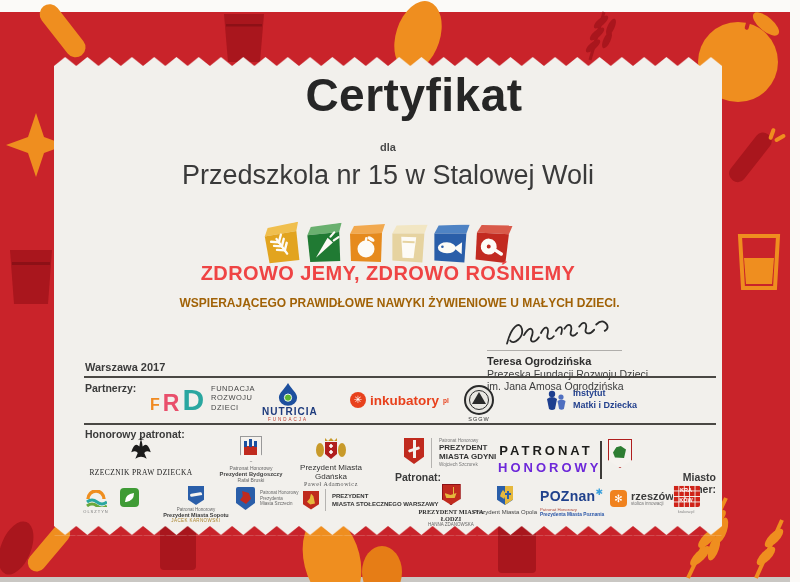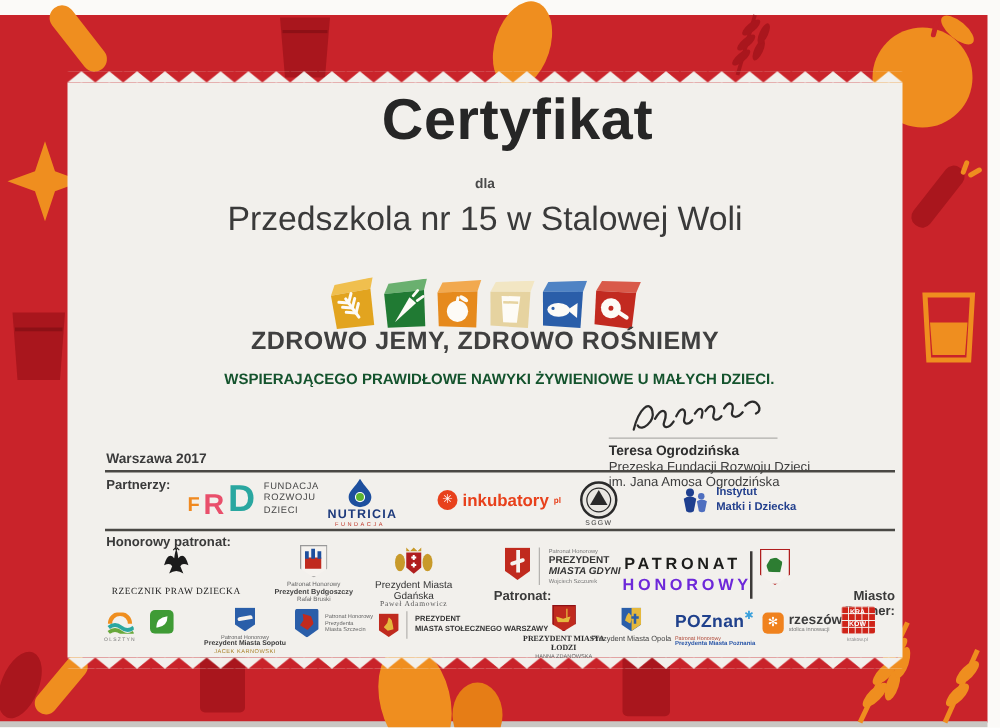--- a/index.html
+++ b/index.html
@@ -8,22 +8,22 @@
   .abs{position:absolute;}
   .ctr{text-align:center;}
   svg{display:block;}
   
   #content{position:absolute;inset:0;z-index:2;}
   .title{left:54px;top:68px;width:720px;font-size:46px;font-weight:700;color:#262626;letter-spacing:.5px;}
   .dla{left:54px;top:141px;width:668px;font-size:11px;font-weight:700;color:#4a4a4a;}
   .recipient{left:54px;top:160px;width:668px;font-size:27px;font-weight:400;color:#3a3a3a;}
   .completion{left:54px;top:201px;width:668px;font-size:12px;font-weight:700;color:#3d3d3d;letter-spacing:.2px;}
   .blocksrow{left:54px;top:224px;width:668px;display:flex;justify-content:center;gap:5px;}
-  .program{left:54px;top:262px;width:668px;font-size:20px;font-weight:800;color:#404040;letter-spacing:.4px;}
-  .mission{left:54px;top:296px;width:691px;font-size:12px;font-weight:700;color:#14532d;}
+  .program{left:54px;top:262px;width:668px;font-size:20px;font-weight:800;color:#ef4444;letter-spacing:.4px;}
+  .mission{left:54px;top:296px;width:691px;font-size:12px;font-weight:700;color:#a16207;}
   .placeyear{left:85px;top:361px;font-size:11px;font-weight:700;color:#3b3b3b;}
   .rule{left:84px;width:632px;background:#4a4844;}
   .seclabel{font-size:10.5px;font-weight:700;color:#3a3a3a;}
   .signline{left:487px;top:350px;width:135px;height:1px;background:#b0aeab;}
   .signname{left:487px;top:355px;font-size:11px;font-weight:700;color:#2e2e2e;}
   .signrole{position:absolute;left:487px;font-size:10.5px;color:#3c3c3c;}
   .vline{position:absolute;width:1px;background:#b5b3b0;}
 </style>
 </head>
 <body>
@@ -275,21 +275,21 @@
 
     <div class="abs" style="left:404px;top:438px;display:flex;gap:7px;">
       <div style="width:20px;height:26px;background:#c02a1e;clip-path:polygon(0 0,100% 0,100% 72%,50% 100%,0 72%);position:relative;">
         <div style="position:absolute;left:9px;top:2px;width:2.5px;height:18px;background:#f5f2ee;"></div>
         <div style="position:absolute;left:4px;top:10px;width:12px;height:3px;background:#f5f2ee;border-radius:2px;transform:rotate(-18deg);"></div>
       </div>
       <div class="vline" style="position:static;height:30px;"></div>
       <div style="line-height:1.15;">
         <div style="font-size:4.6px;color:#777;">Patronat Honorowy</div>
         <div style="font-size:8px;font-weight:800;color:#333;">PREZYDENT</div>
-        <div style="font-size:8px;font-weight:800;color:#333;font-style:italic;">MIASTA GDYNI</div>
+        <div style="font-size:8px;font-weight:800;color:#333;">MIASTA GDYNI</div>
         <div style="font-size:4.6px;color:#777;">Wojciech Szczurek</div>
       </div>
     </div>
 
     <div class="abs ctr" style="left:498px;top:443px;width:96px;line-height:1.3;">
       <div style="font-size:13px;font-weight:800;letter-spacing:3px;color:#1d1d1b;">PATRONAT</div>
       <div style="font-size:13px;font-weight:700;letter-spacing:3px;color:#6d28d9;">HONOROWY</div>
     </div>
     <div class="vline" style="left:600px;top:441px;height:38px;background:#3c3a38;width:1.5px;"></div>
 

